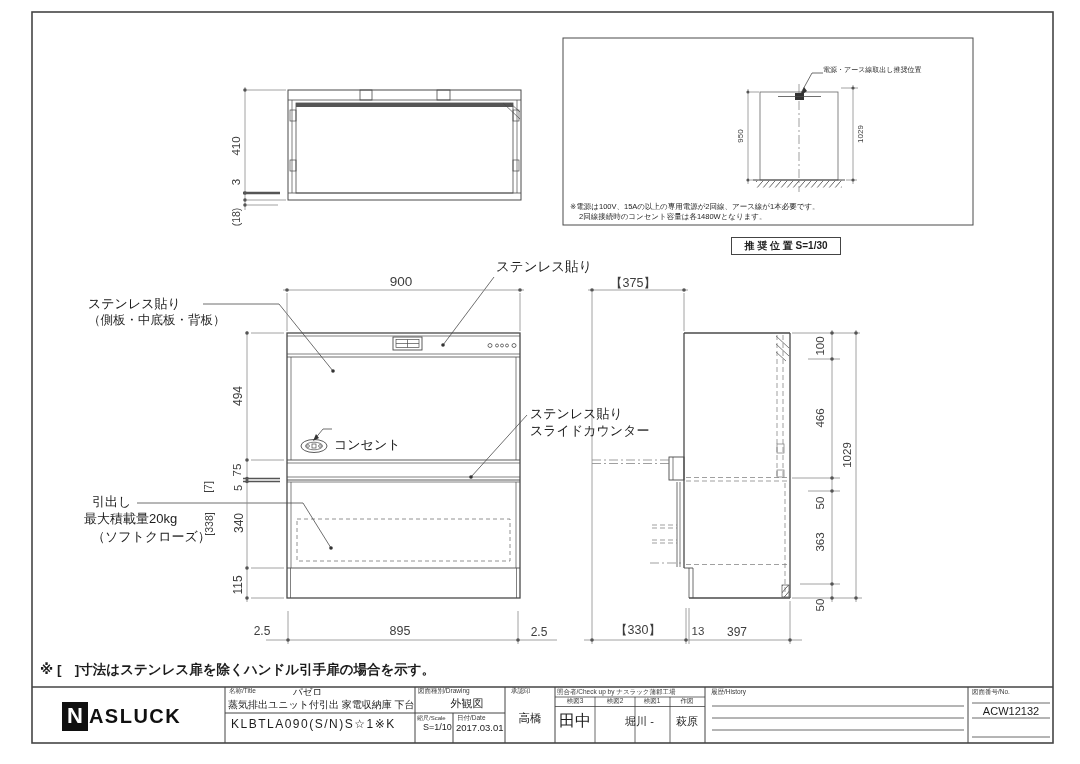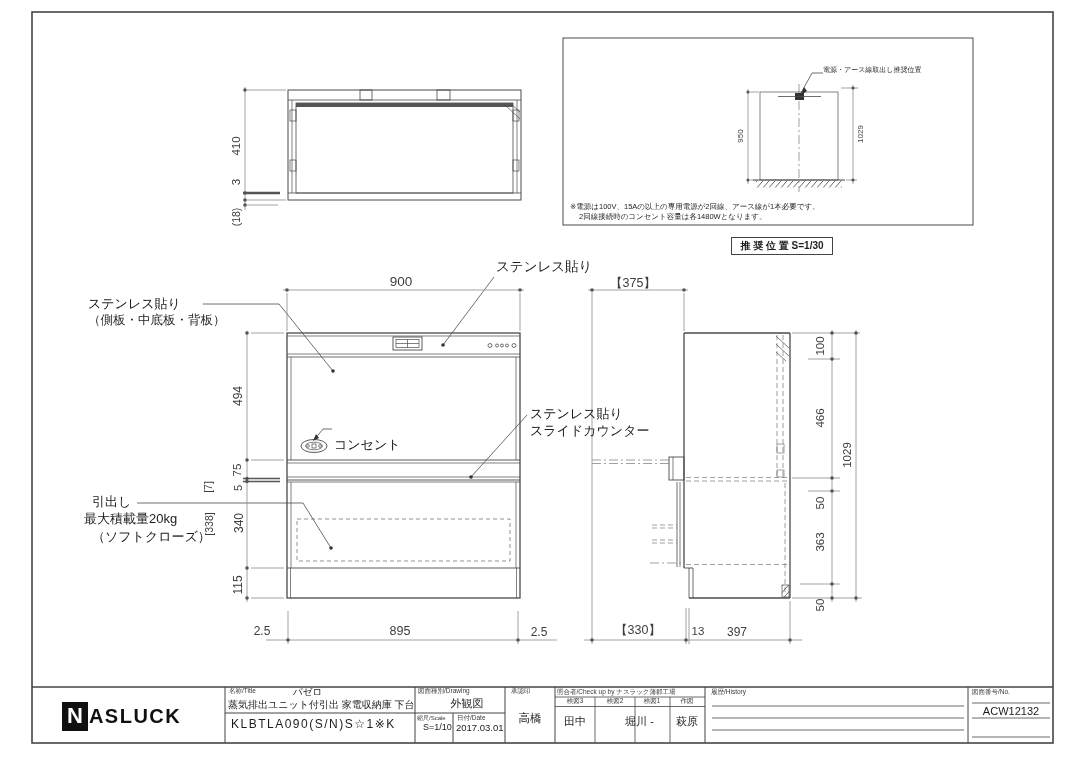--- a/index.html
+++ b/index.html
@@ -247,21 +247,21 @@
 
 <span class="lab r dim" style="left:237px;top:146px;font-size:11.5px">410</span>
 <span class="lab r dim" style="left:237px;top:182px;font-size:11.5px">3</span>
 <span class="lab r dim" style="left:236px;top:217px;font-size:10.5px">(18)</span>
 
 <span class="lab" style="left:823px;top:66px;font-size:7px">電源・アース線取出し推奨位置</span>
 <span class="lab r dim" style="left:741px;top:136px;font-size:8px">950</span>
 <span class="lab r dim" style="left:861px;top:134px;font-size:8px">1029</span>
 <span class="lab" style="left:570px;top:203px;font-size:7.5px">※電源は100V、15Aの以上の専用電源が2回線、アース線が1本必要です。</span>
 <span class="lab" style="left:579px;top:213px;font-size:7.5px">2回線接続時のコンセント容量は各1480Wとなります。</span>
-<div class="capbox" style="left:731px;top:237px;width:102px;height:18px;font-size:10px;font-weight:600">
+<div class="capbox" style="left:731px;top:237px;width:110px;height:18px;font-size:10px;font-weight:600">
       <span>推 奨 位 置 S=1/30</span>
     </div>
 
 <span class="lab c dim" style="left:401px;top:282px;font-size:13.5px">900</span>
 <span class="lab" style="left:496px;top:260px;font-size:13.5px">ステンレス貼り</span>
 <span class="lab" style="left:88px;top:297px;font-size:13px">ステンレス貼り</span>
 <span class="lab" style="left:88px;top:314px;font-size:12.5px">（側板・中底板・背板）</span>
 <span class="lab" style="left:334px;top:438px;font-size:13px">コンセント</span>
 <span class="lab" style="left:530px;top:407px;font-size:13px">ステンレス貼り</span>
 <span class="lab" style="left:530px;top:424px;font-size:13px">スライドカウンター</span>
@@ -284,20 +284,21 @@
 <span class="lab r dim" style="left:821px;top:346px;font-size:11.5px">100</span>
 <span class="lab r dim" style="left:821px;top:418px;font-size:11.5px">466</span>
 <span class="lab r dim" style="left:821px;top:503px;font-size:11.5px">50</span>
 <span class="lab r dim" style="left:821px;top:542px;font-size:11.5px">363</span>
 <span class="lab r dim" style="left:821px;top:605px;font-size:11.5px">50</span>
 <span class="lab r dim" style="left:848px;top:455px;font-size:11.5px">1029</span>
 <span class="lab c dim" style="left:638px;top:630px;font-size:12.5px">【330】</span>
 <span class="lab c dim" style="left:698px;top:632px;font-size:11.5px">13</span>
 <span class="lab c dim" style="left:737px;top:632px;font-size:12px">397</span>
 
+<span class="lab" style="left:40px;top:663px;font-size:13.5px;font-weight:600">※ [　]寸法はステンレス扉を除くハンドル引手扉の場合を示す。</span>
 
 <div class="logo" style="left:62px;top:702px">
   <span class="nbox">N</span>
   <span class="rest">ASLUCK</span>
 </div>
 <span class="lab hdr" style="left:229px;top:688px;font-size:6.5px">名称/Title</span>
 <span class="lab" style="left:293px;top:687px;font-size:9.5px">パゼロ</span>
 <span class="lab" style="left:228px;top:700px;font-size:10px">蒸気排出ユニット付引出 家電収納庫 下台</span>
 <span class="lab" style="left:231px;top:718px;font-size:12px;letter-spacing:1.5px">KLBTLA090(S/N)S☆1※K</span>
 <span class="lab hdr" style="left:418px;top:688px;font-size:6.5px">図面種別/Drawing</span>
@@ -306,21 +307,21 @@
 <span class="lab" style="left:423px;top:723px;font-size:9px">S=1/10</span>
 <span class="lab hdr" style="left:457px;top:715px;font-size:6.5px">日付/Date</span>
 <span class="lab" style="left:456px;top:723px;font-size:9.5px">2017.03.01</span>
 <span class="lab hdr" style="left:511px;top:688px;font-size:6.5px">承認印</span>
 <span class="lab c" style="left:530px;top:719px;font-size:11.5px">高橋</span>
 <span class="lab hdr" style="left:557px;top:689px;font-size:6.5px">照合者/Check up by ナスラック蒲郡工場</span>
 <span class="lab c hdr" style="left:575px;top:701px;font-size:6.5px">検図3</span>
 <span class="lab c hdr" style="left:615px;top:701px;font-size:6.5px">検図2</span>
 <span class="lab c hdr" style="left:652px;top:701px;font-size:6.5px">検図1</span>
 <span class="lab c hdr" style="left:687px;top:701px;font-size:6.5px">作図</span>
-<span class="lab c" style="left:575px;top:721px;font-size:11px">田中</span>
+<span class="lab c" style="left:575px;top:721px;font-size:16px">田中</span>
 <span class="lab c" style="left:636px;top:721px;font-size:11px">堀川</span>
 <span class="lab c" style="left:652px;top:721px;font-size:11px">-</span>
 <span class="lab c" style="left:687px;top:721px;font-size:11px">萩原</span>
 <span class="lab hdr" style="left:711px;top:689px;font-size:6.5px">履歴/History</span>
 <span class="lab hdr" style="left:972px;top:689px;font-size:6.5px">図面番号/No.</span>
 <span class="lab c" style="left:1011px;top:711px;font-size:11px">ACW12132</span>
 <span class="lab c" style="left:1010px;top:772px;font-size:9.5px">ver. 4.10</span>
 
 </div>
 

